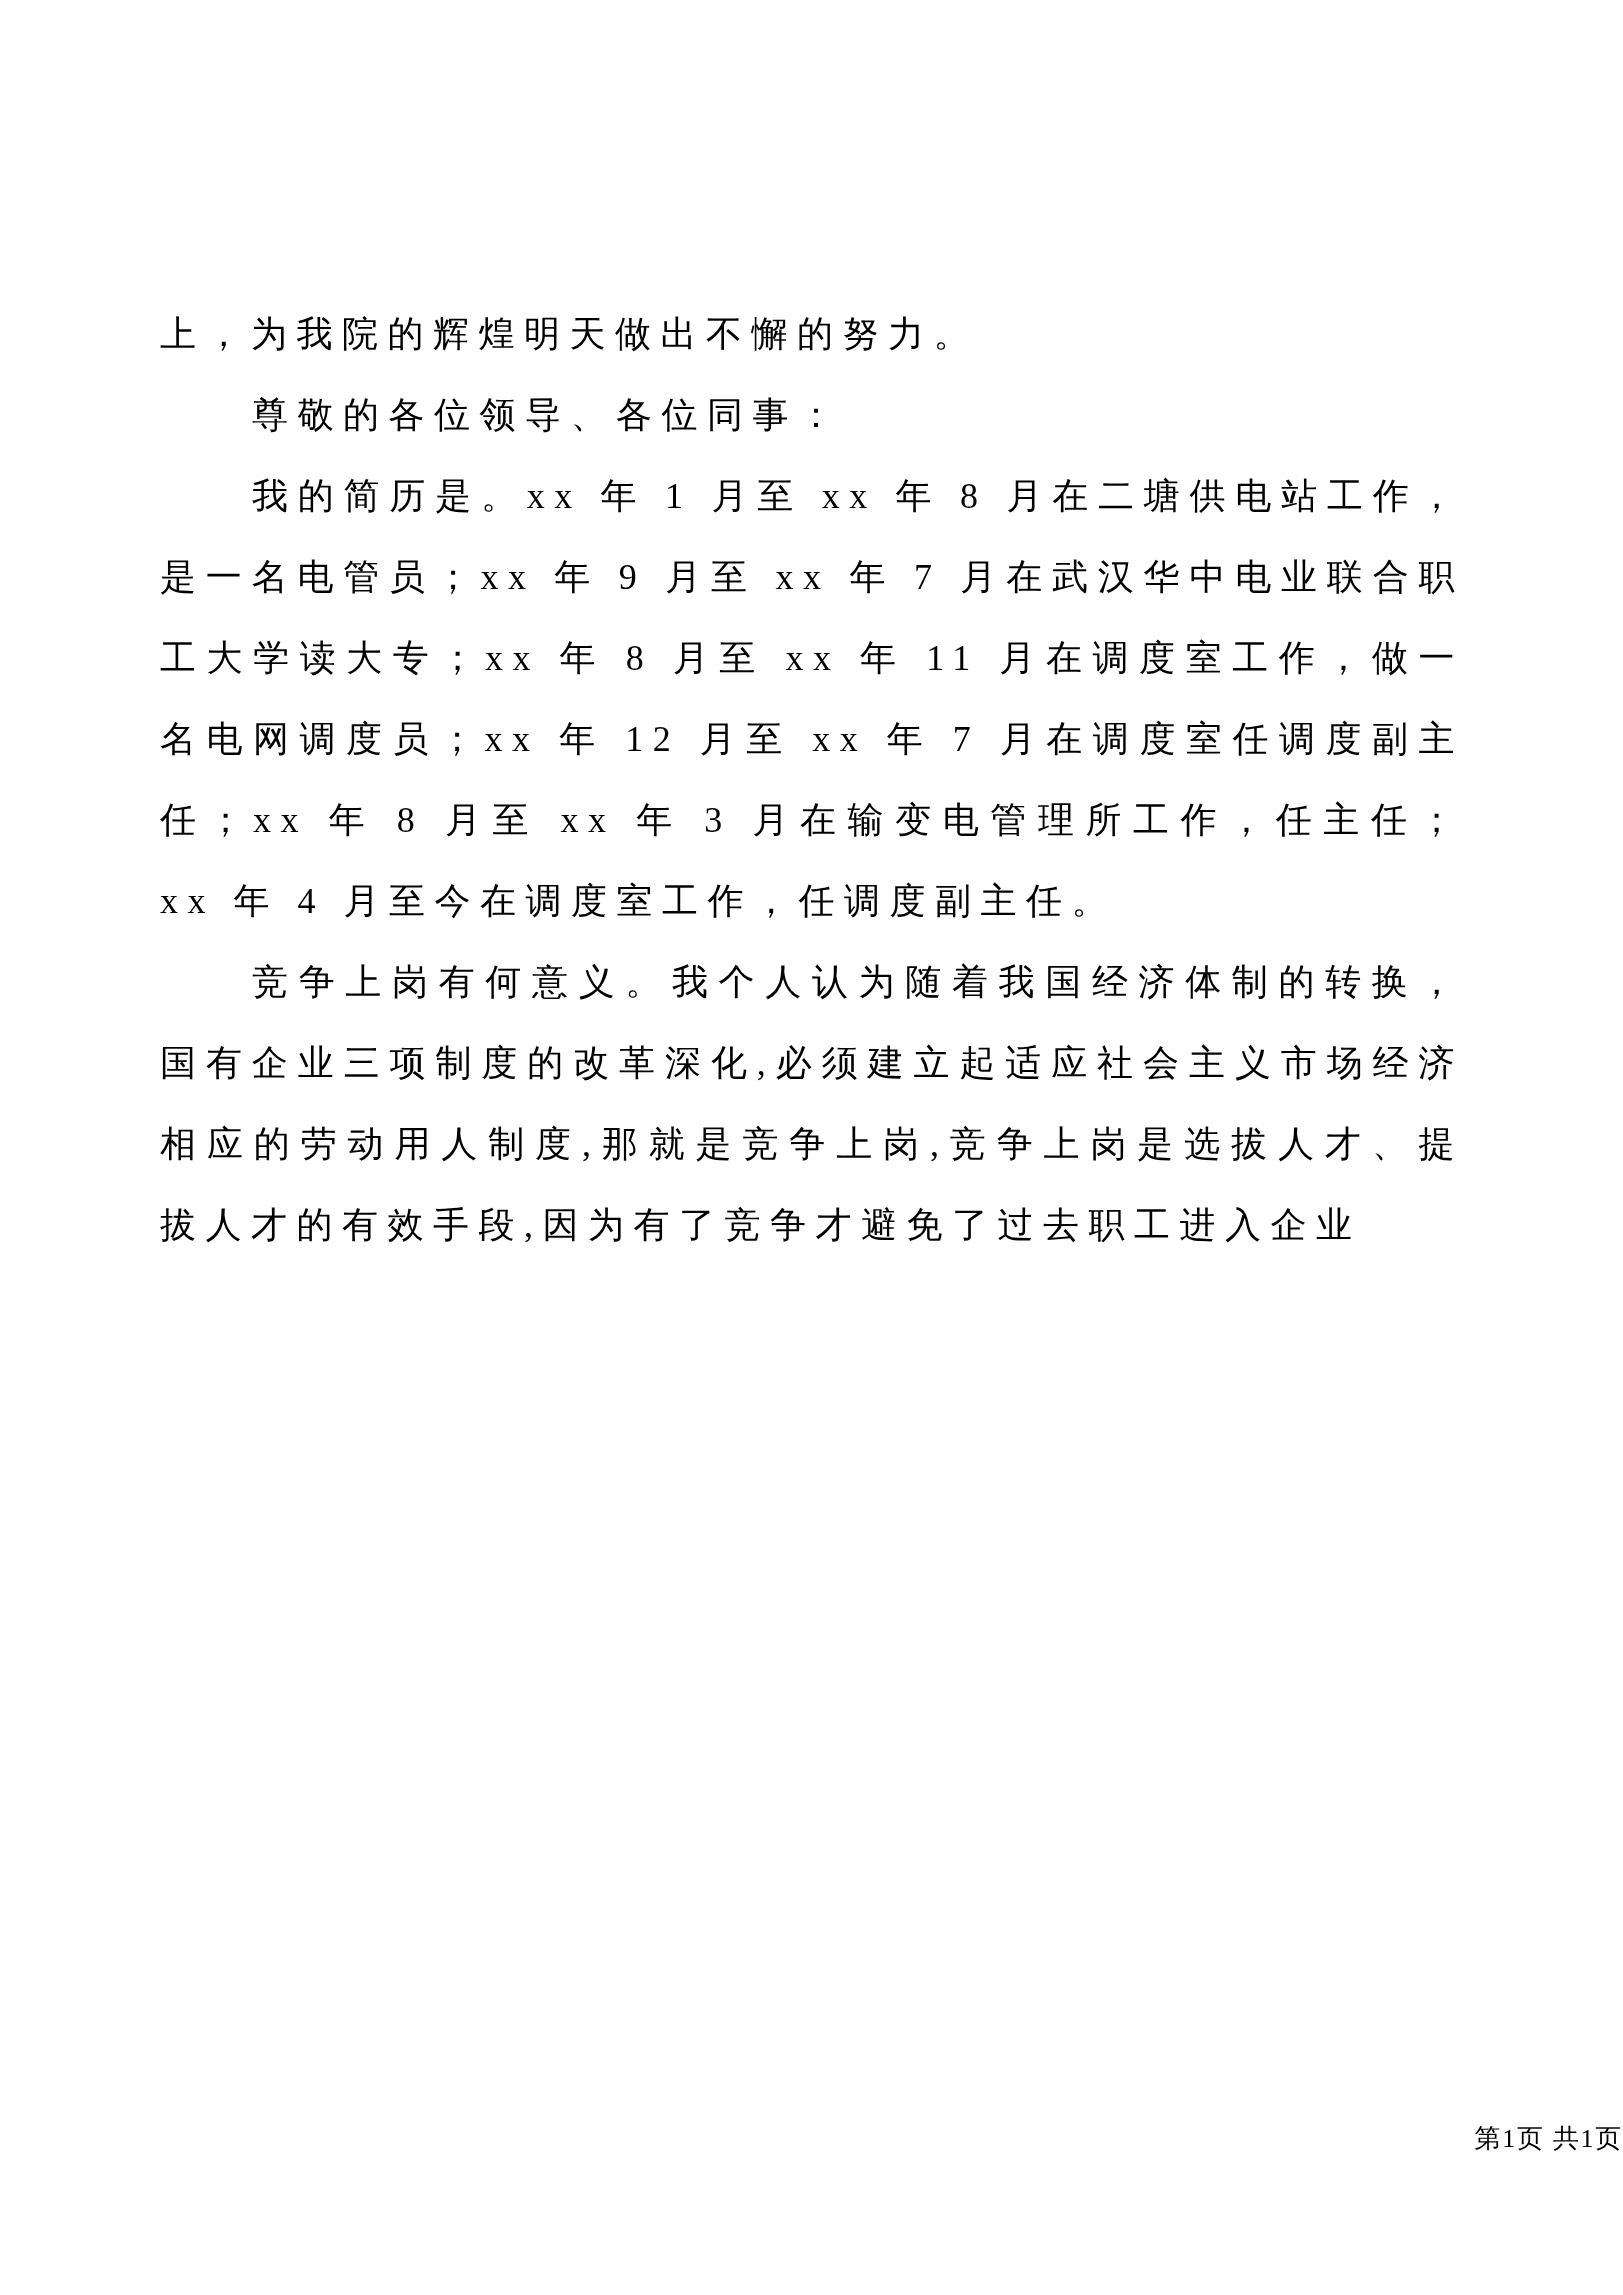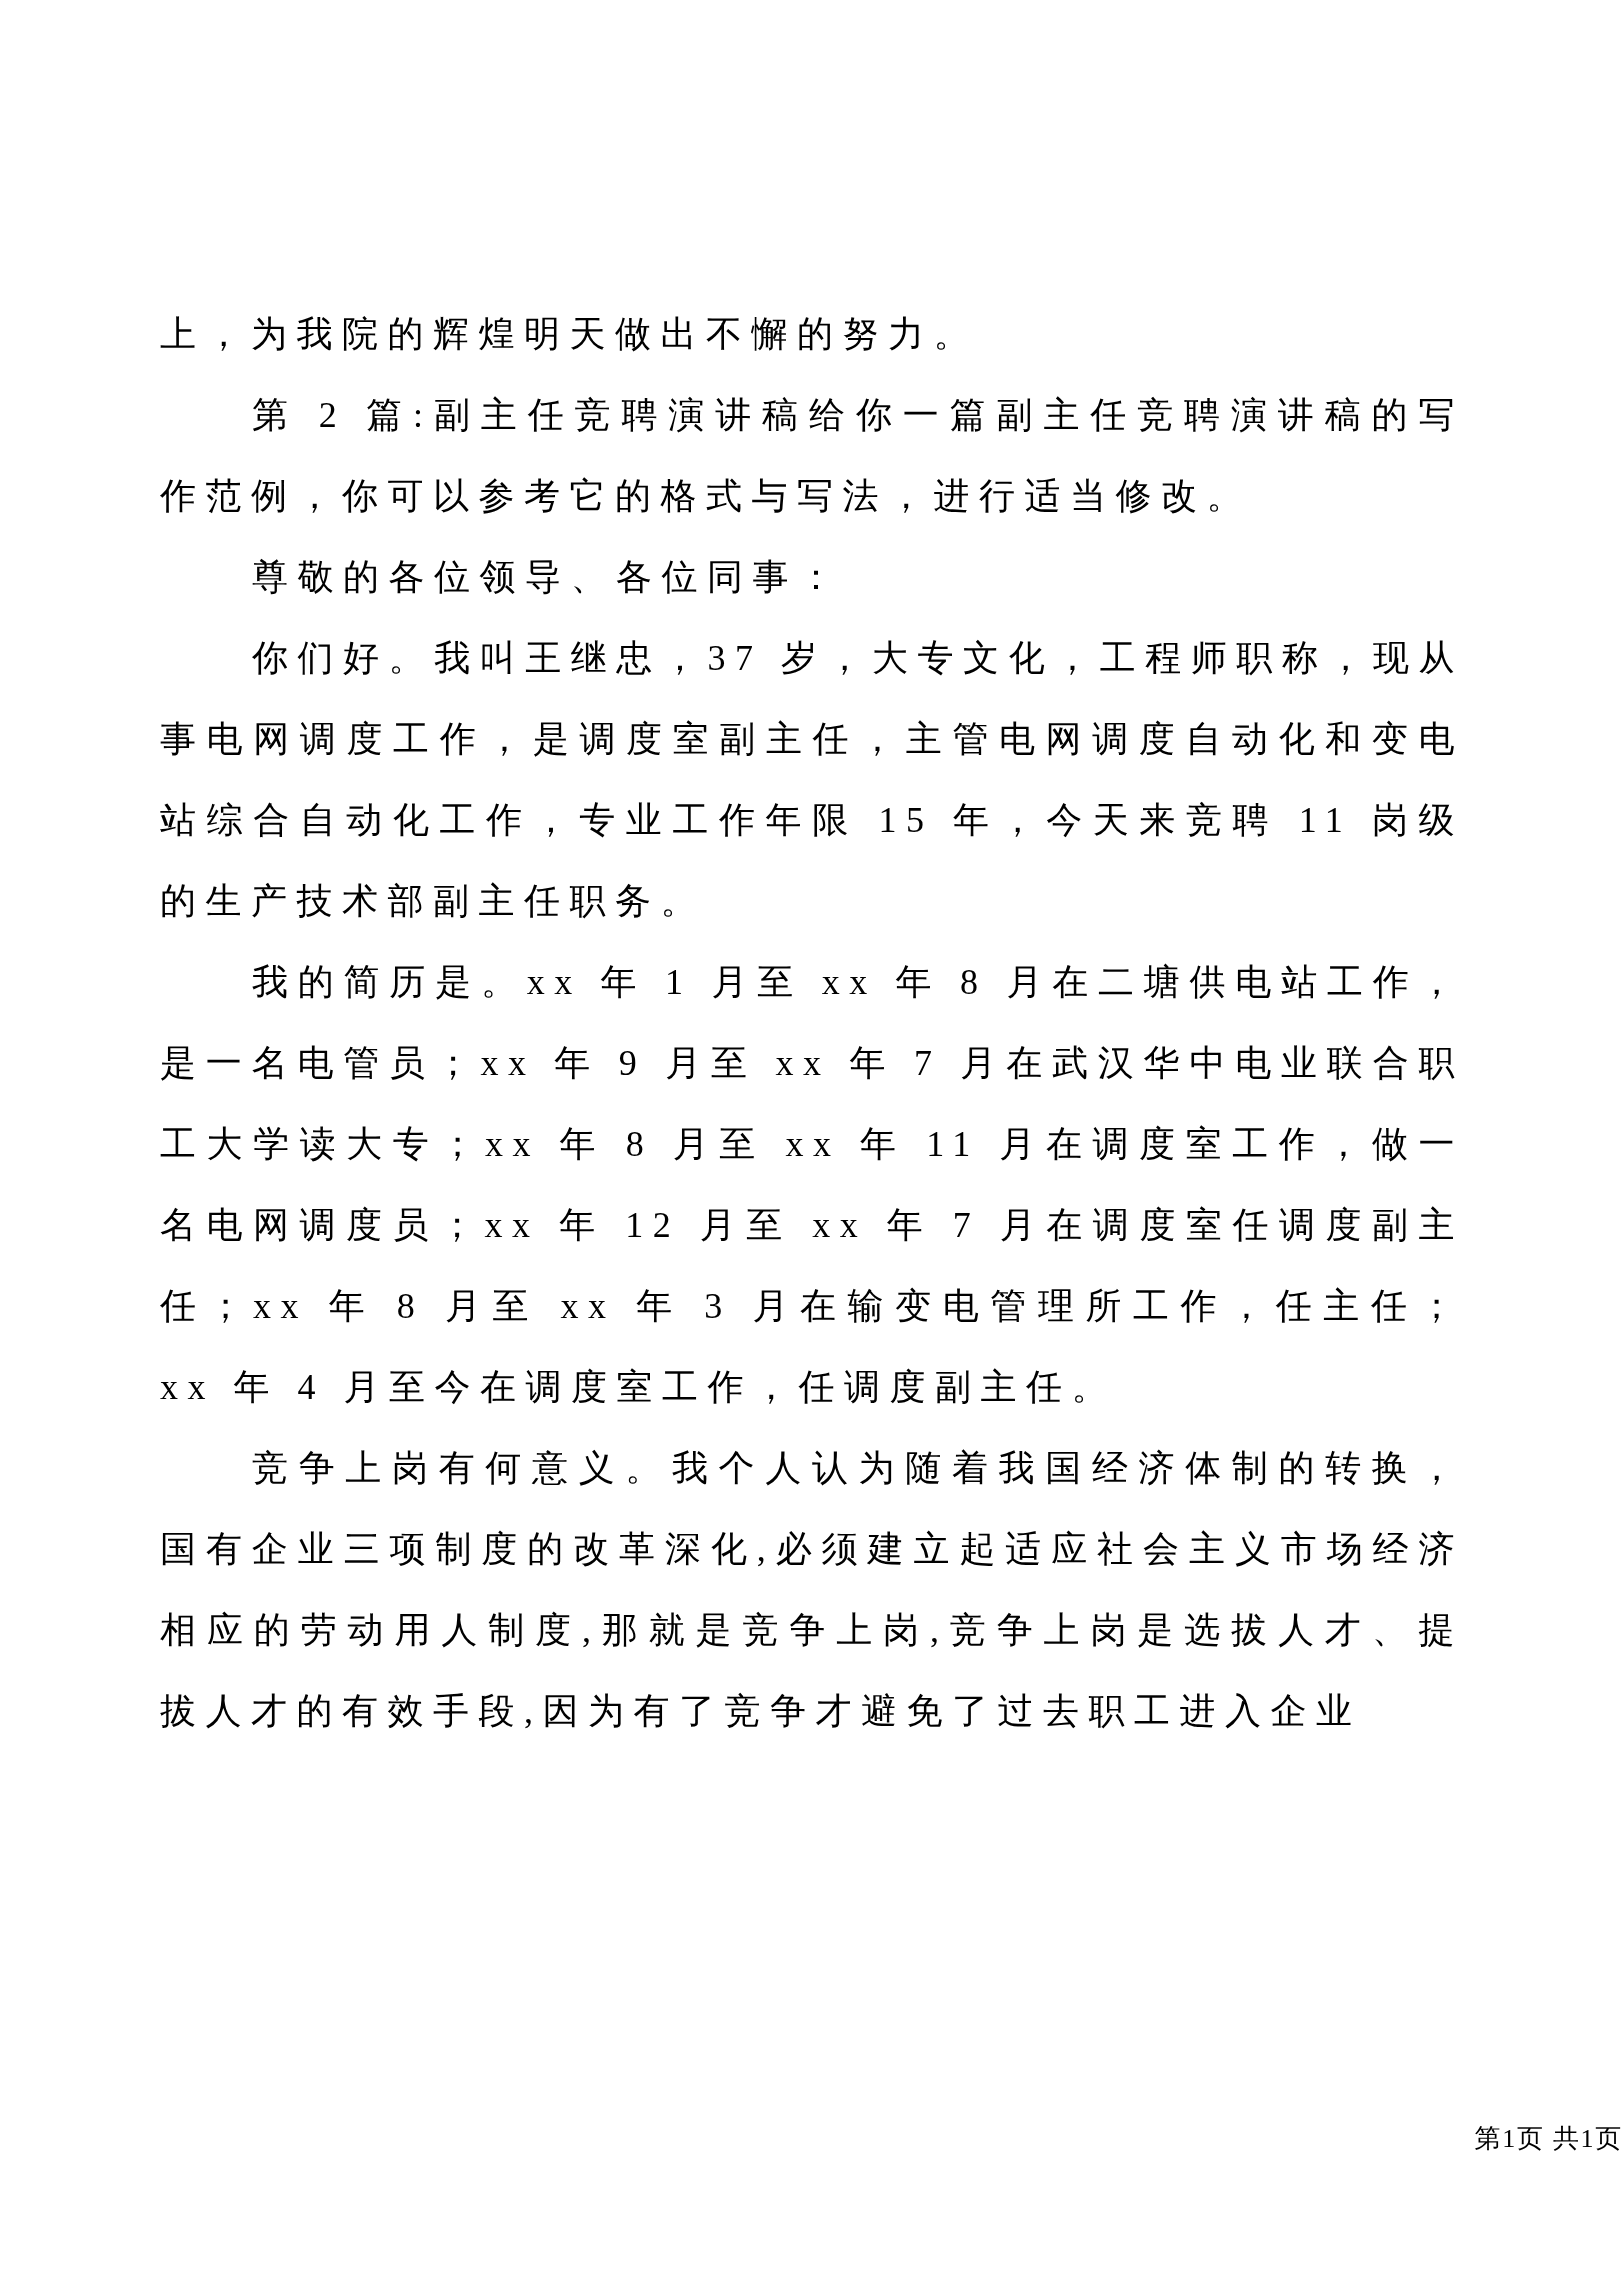--- a/index.html
+++ b/index.html
@@ -43,23 +43,21 @@
     font-size: 26px;
     letter-spacing: 1.7px;
   }
 </style>
 </head>
 <body>
 
 <div class="page">
   <div class="text-block">
     <p class="para">上，为我院的辉煌明天做出不懈的努力。</p>
-    <p class="para indent">第 2 篇:副主任竞聘演讲稿给你一篇副主任竞聘演讲稿的写作范例，你可以参考它的格式与写法，进行适当修改。</p>
     <p class="para indent">尊敬的各位领导、各位同事：</p>
-    <p class="para indent">你们好。我叫王继忠，37 岁，大专文化，工程师职称，现从事电网调度工作，是调度室副主任，主管电网调度自动化和变电站综合自动化工作，专业工作年限 15 年，今天来竞聘 11 岗级的生产技术部副主任职务。</p>
     <p class="para indent">我的简历是。xx 年 1 月至 xx 年 8 月在二塘供电站工作，是一名电管员；xx 年 9 月至 xx 年 7 月在武汉华中电业联合职工大学读大专；xx 年 8 月至 xx 年 11 月在调度室工作，做一名电网调度员；xx 年 12 月至 xx 年 7 月在调度室任调度副主任；xx 年 8 月至 xx 年 3 月在输变电管理所工作，任主任；xx 年 4 月至今在调度室工作，任调度副主任。</p>
     <p class="para indent">竞争上岗有何意义。我个人认为随着我国经济体制的转换，国有企业三项制度的改革深化,必须建立起适应社会主义市场经济相应的劳动用人制度,那就是竞争上岗,竞争上岗是选拔人才、提拔人才的有效手段,因为有了竞争才避免了过去职工进入企业</p>
   </div>
 
   <div class="footer">
     <span>第1页 共1页</span>
   </div>
 </div>
 
 

